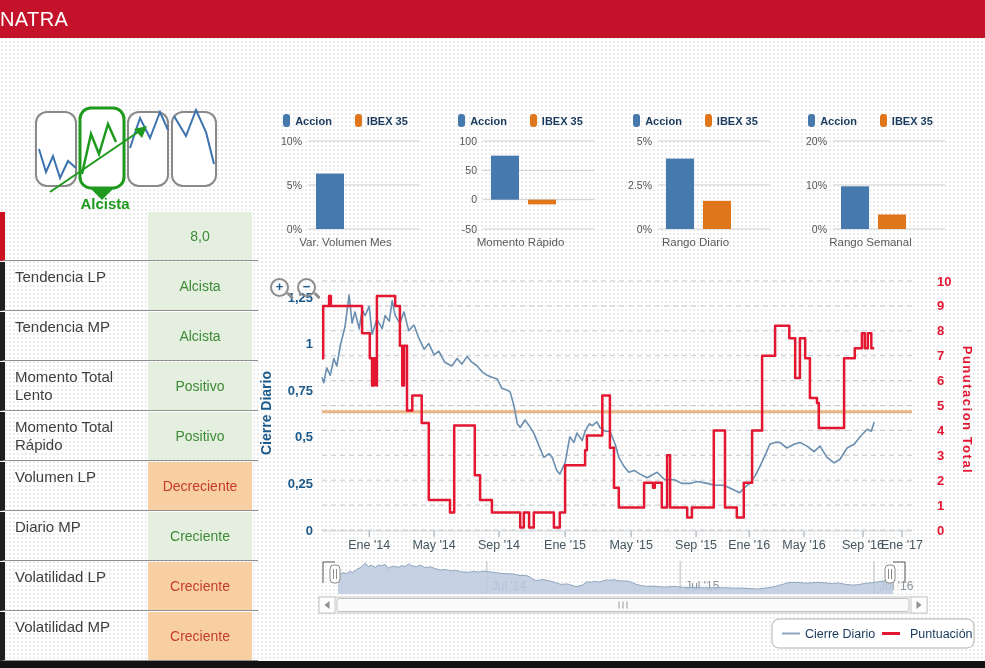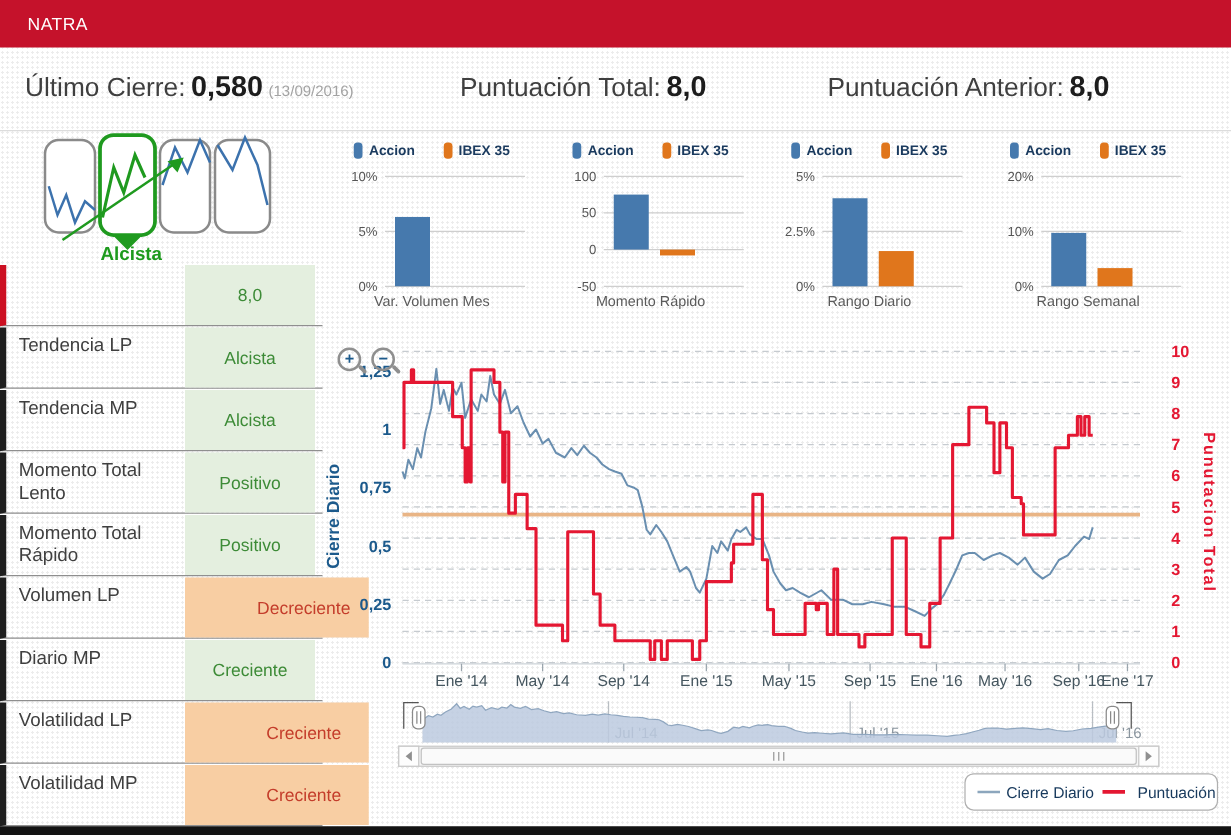--- a/index.html
+++ b/index.html
@@ -1,42 +1,42 @@
 <!DOCTYPE html>
 <html><head>
 <meta charset="utf-8">
 <style>
   html,body{margin:0;padding:0;background:#fff;}
   .app{position:relative;width:985px;height:668px;overflow:hidden;
        font-family:"Liberation Sans",sans-serif;background:#fff;
        background-image:radial-gradient(#ececec 0.8px, transparent 0.9px);
        background-size:4px 4px;}
   .topbar{position:absolute;left:0;top:0;width:985px;height:38px;background:#c5122b;
-          color:#fff;display:flex;align-items:center;font-size:14px;letter-spacing:.4px;
-          padding-left:22px;box-sizing:border-box;}
+          color:#fff;display:flex;align-items:center;font-size:20px;letter-spacing:.4px;
+          box-sizing:border-box;}
   .summary{position:absolute;left:0;top:38px;width:985px;height:67px;border-bottom:1px solid #dcdcdc;box-sizing:border-box;}
   .sgroup{position:absolute;top:18px;white-space:nowrap;}
   .slabel{font-size:21px;color:#3f3f3f;}
   .svalue{font-size:23px;font-weight:bold;color:#1d1d1d;}
   .sdate{font-size:12px;color:#a3a3a3;}
   
   .trendwrap{position:absolute;left:28px;top:104px;width:200px;height:112px;}
   .trendlabel{position:absolute;left:32px;top:91px;width:90px;text-align:center;
               color:#1d9a1d;font-weight:bold;font-size:15px;}
   
   .itable{position:absolute;left:0;top:212px;width:258px;}
   .irow{position:absolute;left:0;width:258px;height:49px;border-bottom:1px solid #8f8f8f;
         border-left:5px solid #1f1f1f;box-sizing:border-box;}
   .irow .ilabel{position:absolute;left:10px;top:6px;width:108px;font-size:15px;line-height:18px;color:#3f3f3f;}
   .irow .iicon{position:absolute;left:158px;top:15px;width:14px;text-align:center;
                font-family:"DejaVu Serif",serif;font-style:italic;font-size:13px;color:#9a9a9a;cursor:pointer;}
   .irow .ival{position:absolute;left:143px;top:0;width:104px;height:48px;display:flex;
               align-items:center;justify-content:center;font-size:14px;}
   .irow.state-pos .ival,.irow.state-score .ival{background:#e4efdf;color:#3d8b37;}
-  .irow.state-neg .ival{background:#f8cea3;color:#c43d2b;padding-left:43px;}
+  .irow.state-neg .ival{background:#f8cea3;color:#c43d2b;}
   .irow.state-score{border-left-color:#cc1022;}
   .irow.state-score .ilabel{color:#d01830;}
   
   .mini{position:absolute;top:105px;width:175px;height:152px;}
   .mlegend{position:absolute;left:0;top:9px;width:175px;display:flex;justify-content:center;gap:23px;}
   .mlegitem{display:flex;align-items:center;gap:5px;font-size:11px;font-weight:bold;color:#1a3a5e;}
   .mpill{width:7px;height:13px;border-radius:3px;display:inline-block;}
   .mtitle{position:absolute;left:0;top:131px;width:175px;text-align:center;font-size:11.5px;color:#5a5a5a;}
   .mini svg{position:absolute;left:0;top:26px;}
   
@@ -50,35 +50,20 @@
 </style>
 </head>
 <body>
 
 <div class="app">
 
   <div class="topbar">
     <span>NATRA</span>
   </div>
 
-  <div class="summary">
-    <div class="sgroup" style="left:20px">
-      <span class="slabel">Último Cierre:</span>
-      <span class="svalue">0,580</span>
-      <span class="sdate">(13/09/2016)</span>
-    </div>
-    <div class="sgroup" style="left:368px">
-      <span class="slabel">Puntuación Total:</span>
-      <span class="svalue">8,0</span>
-    </div>
-    <div class="sgroup" style="left:662px">
-      <span class="slabel">Puntuación Anterior:</span>
-      <span class="svalue">8,0</span>
-    </div>
-  </div>
 
   <div class="trendwrap">
     <svg width="200" height="100" viewBox="0 0 200 100">
       <rect x="8" y="8" width="40" height="74" rx="11" fill="#ffffff" stroke="#8a8a8a" stroke-width="2"></rect>
       <rect x="100" y="8" width="40" height="74" rx="11" fill="#ffffff" stroke="#8a8a8a" stroke-width="2"></rect>
       <rect x="144" y="8" width="44" height="74" rx="11" fill="#ffffff" stroke="#8a8a8a" stroke-width="2"></rect>
       <rect x="52" y="4" width="44" height="80" rx="11" fill="#ffffff" stroke="#1f9a1f" stroke-width="3"></rect>
       <polyline points="11,45 18,68 25,52 32,74 40,57 48,64" fill="none" stroke="#3c72ad" stroke-width="2"></polyline>
       <polyline points="54,70 63,30 71,50 80,20 88,38" fill="none" stroke="#1f9a1f" stroke-width="2.5"></polyline>
       <polyline points="102,44 112,14 122,34 132,8 140,26" fill="none" stroke="#3c72ad" stroke-width="2"></polyline>

